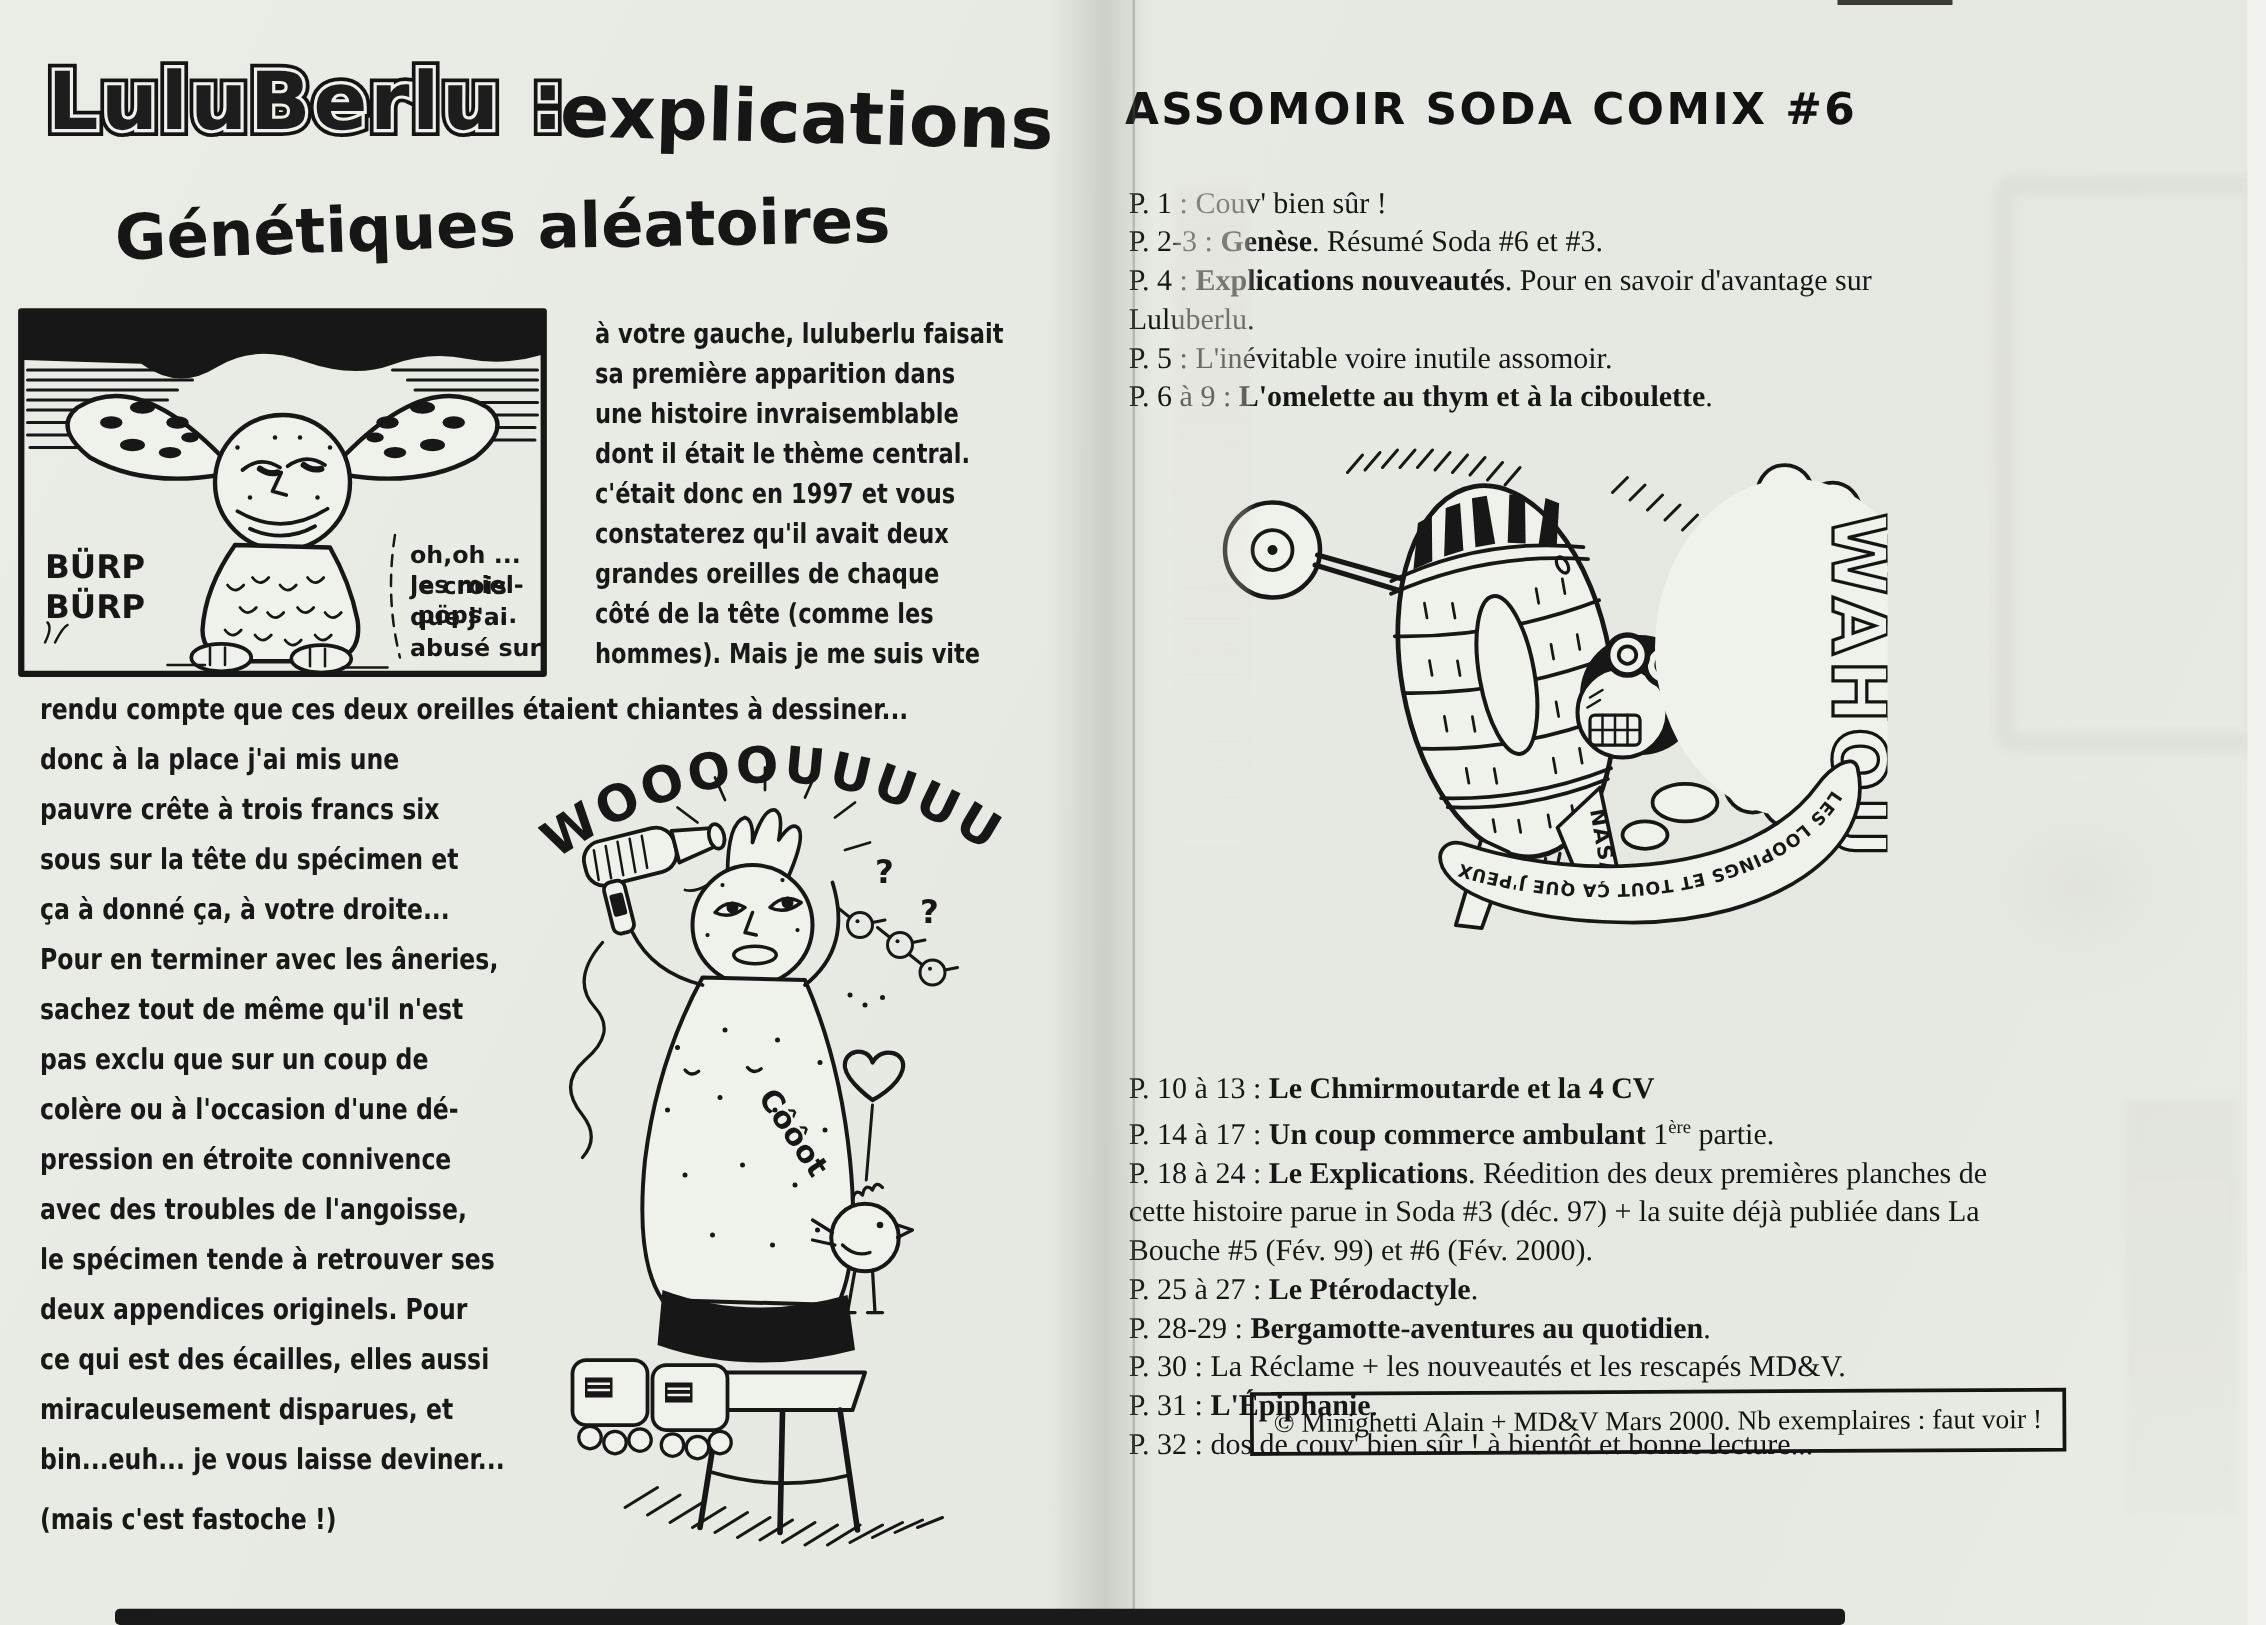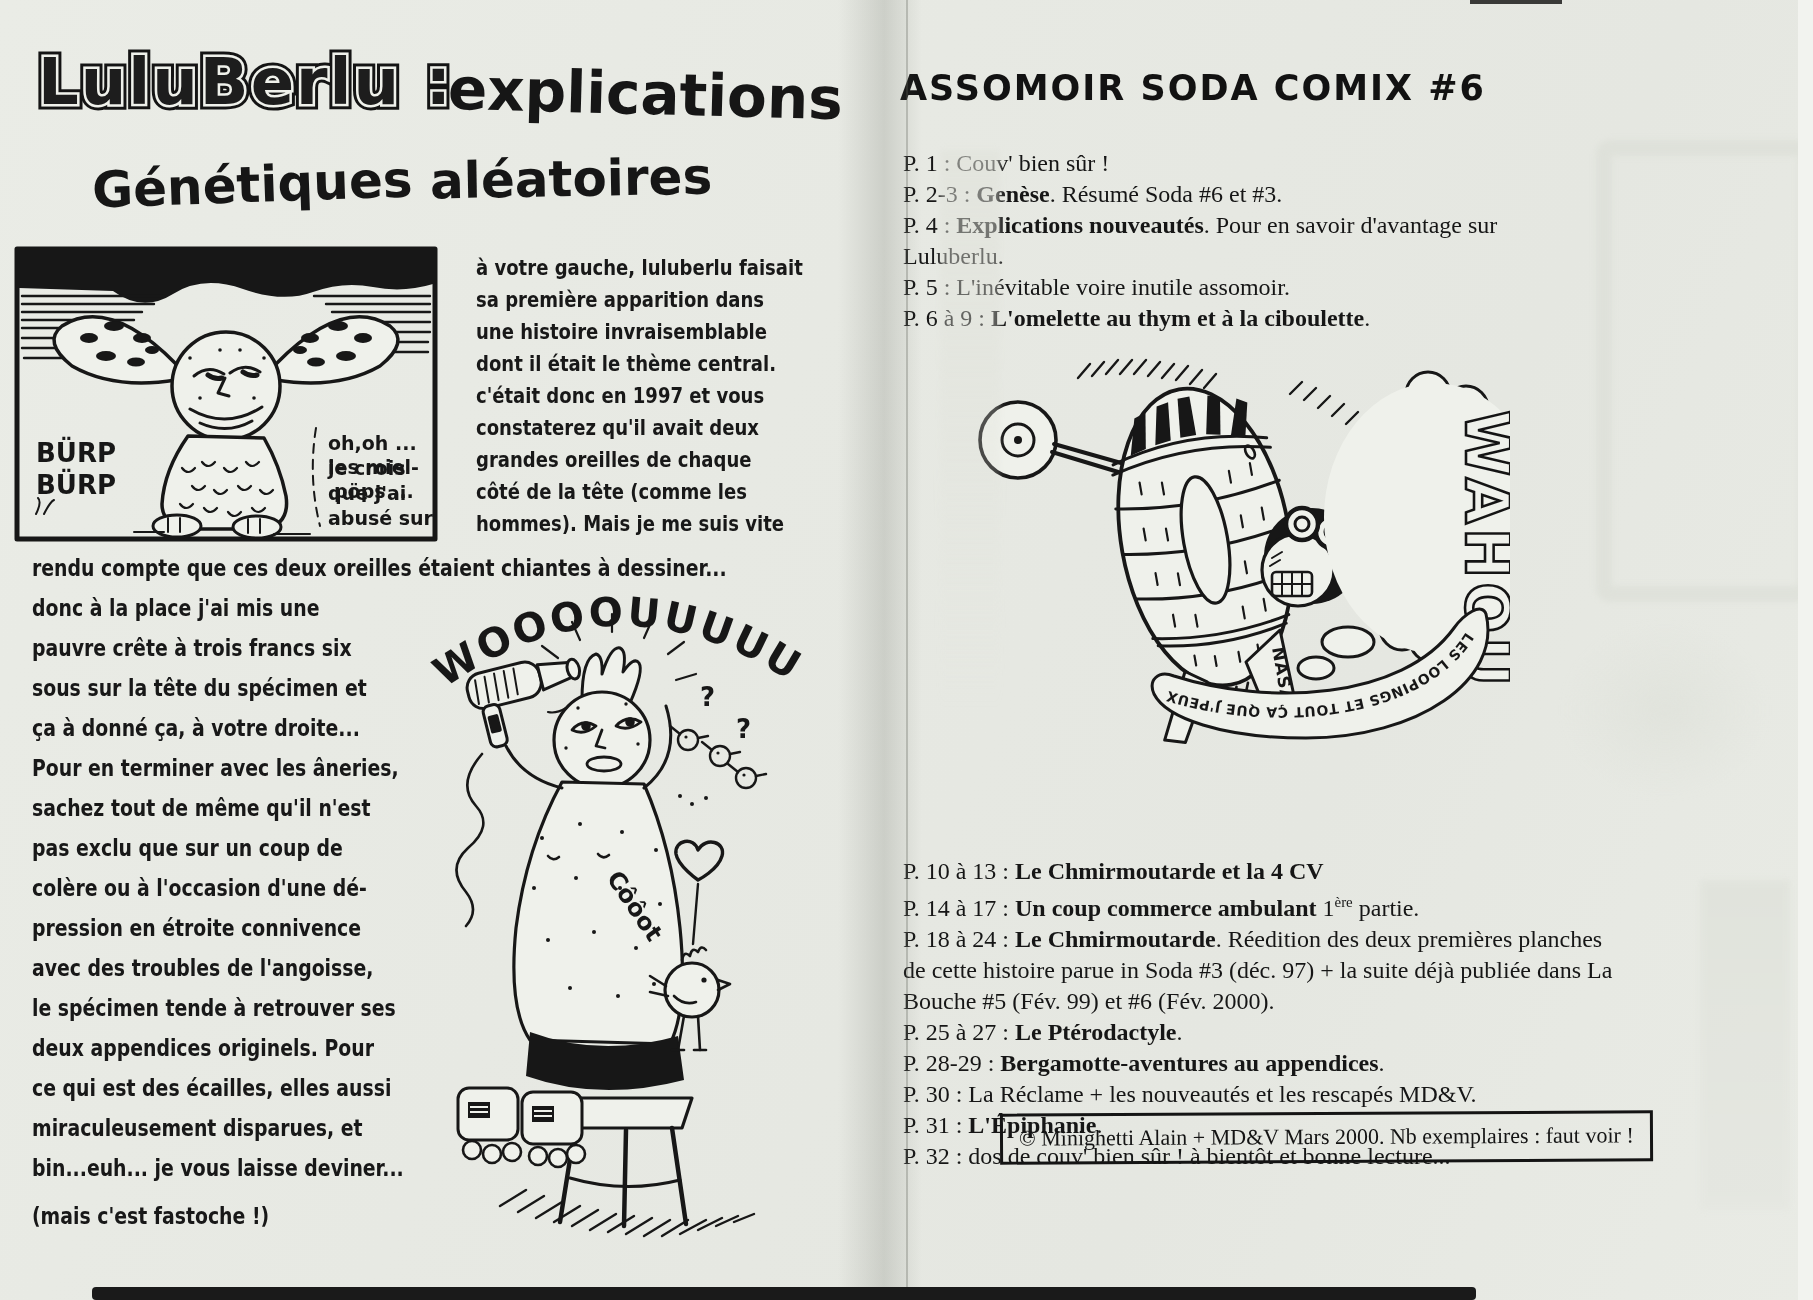--- a/index.html
+++ b/index.html
@@ -516,23 +516,23 @@
         <text class="svgt" font-size="14" letter-spacing=".5">
           <textPath xlink:href="#loopPath" href="#loopPath">LES LOOPINGS ET TOUT ÇA QUE J'PEUX FAIRE AVEC !</textPath>
         </text>
       </g>
     </svg>
   </div>
 
   <div class="abs toc" style="left:903px;top:856px;width:712px;">
       <div class="row"><span>P. 10 à 13 : </span><span class="b">Le Chmirmoutarde et la 4 CV</span></div>
       <div class="row"><span>P. 14 à 17 : </span><span class="b">Un coup commerce ambulant</span><span> 1</span><sup>ère</sup><span> partie.</span></div>
-      <div class="row"><span>P. 18 à 24 : </span><span class="b">Le Chmirmoutarde</span><span>. Réedition des deux premières planches de cette histoire parue in Soda #3 (déc. 97) + la suite déjà publiée dans La Bouche #5 (Fév. 99) et #6 (Fév. 2000).</span></div>
+      <div class="row"><span>P. 18 à 24 : </span><span class="b">Le Explications</span><span>. Réedition des deux premières planches de cette histoire parue in Soda #3 (déc. 97) + la suite déjà publiée dans La Bouche #5 (Fév. 99) et #6 (Fév. 2000).</span></div>
       <div class="row"><span>P. 25 à 27 : </span><span class="b">Le Ptérodactyle</span><span>.</span></div>
-      <div class="row"><span>P. 28-29 : </span><span class="b">Bergamotte-aventures au appendices</span><span>.</span></div>
+      <div class="row"><span>P. 28-29 : </span><span class="b">Bergamotte-aventures au quotidien</span><span>.</span></div>
       <div class="row"><span>P. 30 : La Réclame + les nouveautés et les rescapés MD&amp;V.</span></div>
       <div class="row"><span>P. 31 : </span><span class="b">L'Épiphanie</span><span>.</span></div>
       <div class="row"><span>P. 32 : dos de couv' bien sûr ! à bientôt et bonne lecture...</span></div>
     </div>
 
   <div class="abs cbox" style="left:1000px;top:1112px;">© Minighetti Alain + MD&amp;V Mars 2000. Nb exemplaires : faut voir !</div>
 
   <div class="abs ghost" style="left:1596px;top:140px;width:186px;height:430px;border:16px solid #d9dcd4;border-radius:14px;"></div>
   <div class="abs ghost" style="left:1560px;top:620px;width:210px;height:180px;background:radial-gradient(closest-side,#dcdfd7,transparent);"></div>
   <div class="abs ghost" style="left:1700px;top:880px;width:90px;height:330px;background:linear-gradient(#dcdfd7,#e3e5df);"></div>

